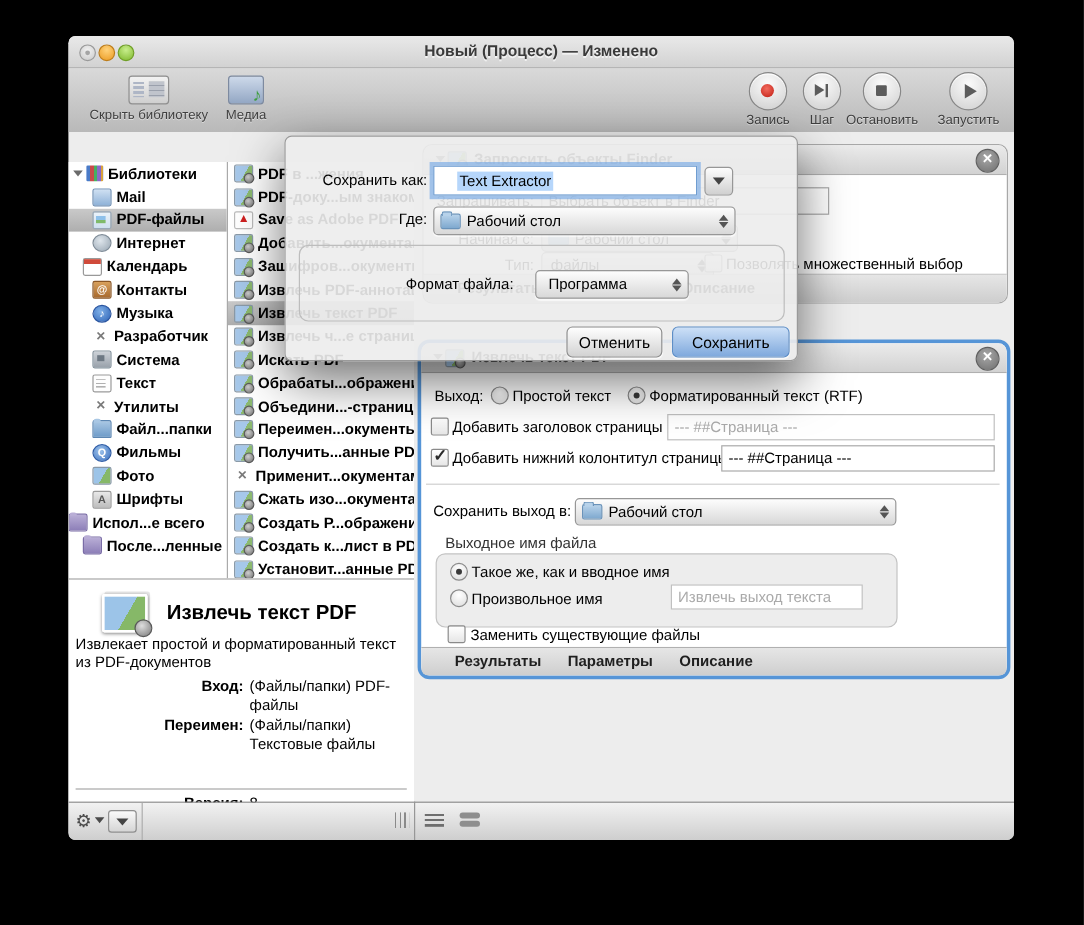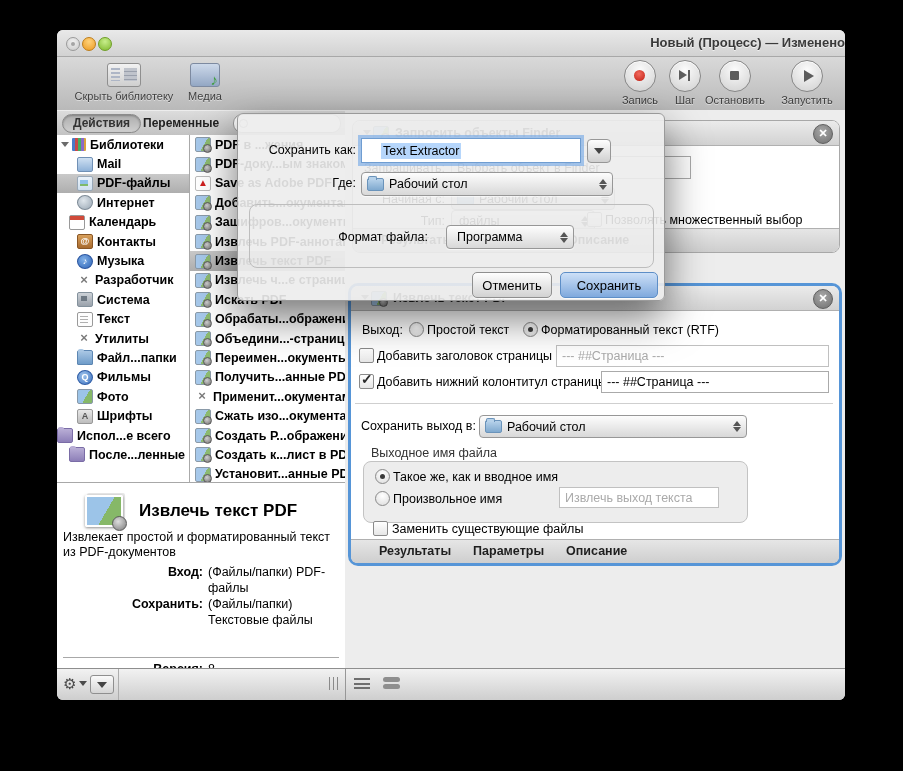--- a/index.html
+++ b/index.html
@@ -9,21 +9,21 @@
   
   #win{left:57px;top:30px;width:788px;height:670px;border-radius:6px;overflow:hidden;
     background:#ededed;box-shadow:0 22px 55px rgba(0,0,0,.85);}
   #titlebar{left:0;top:0;width:788px;height:26px;
     background:linear-gradient(#e9e9e9,#d2d2d2);border-bottom:1px solid #a8a8a8;}
   .tl{position:absolute;top:7px;width:12px;height:12px;border-radius:50%;}
   #tl-close{left:9px;background:radial-gradient(circle at 50% 35%,#f2f2f2,#c9c9c9);border:1px solid #9a9a9a;}
   #tl-close::after{content:"";position:absolute;left:4px;top:4px;width:4px;height:4px;border-radius:50%;background:#a5a5a5;}
   #tl-min{left:25px;background:radial-gradient(circle at 50% 30%,#ffd27a,#eb9b23);border:1px solid #bd7d1a;}
   #tl-zoom{left:41px;background:radial-gradient(circle at 50% 30%,#c8ee8c,#7fb82e);border:1px solid #6f9e26;}
-  #wintitle{left:0;top:5px;width:788px;text-align:right;font-size:13px;font-weight:bold;color:#3a3a3a;
+  #wintitle{left:0;top:5px;width:788px;text-align:center;font-size:13px;font-weight:bold;color:#3a3a3a;
     text-shadow:0 1px 0 rgba(255,255,255,.65);}
   #toolbar{left:0;top:27px;width:788px;height:53px;background:linear-gradient(#d9d9d9,#b9b9b9);}
   .tb-group{position:absolute;text-align:center;color:#3f3f3f;font-size:11px;}
   .tb-label{text-shadow:0 1px 0 rgba(255,255,255,.5);}
   .ic-library{width:32px;height:22px;margin:3px auto 3px;border:1px solid #8f8f8f;border-radius:3px;
     background:linear-gradient(#f2f2f2,#cfcfcf);position:relative;}
   .ic-library::before{content:"";position:absolute;left:3px;top:4px;width:9px;height:13px;background:
     repeating-linear-gradient(#aeb6c6 0 2px,transparent 2px 4px);}
   .ic-library::after{content:"";position:absolute;right:3px;top:4px;width:13px;height:13px;background:
     repeating-linear-gradient(#c0c4cc 0 3px,#9aa0ac 3px 4px);}
@@ -193,25 +193,20 @@
         <div class="tb-label">Остановить</div>
       </div>
       <div class="tb-group" style="left:718px;top:3px;width:64px;">
         <div class="round-btn">
             <span class="glyph-play"></span>
           </div>
         <div class="tb-label">Запустить</div>
       </div>
     </div>
 
-    <div id="tabsbar" class="abs">
-      <span id="tab-actions">Действия</span>
-      <span id="tab-variables">Переменные</span>
-      <span id="searchfield"><span></span></span>
-    </div>
 
     <div id="sidebar" class="abs">
         <div class="lrow">
           <span class="disc"></span>
           <span class="mi books"></span>
           <span class="lbl">Библиотеки</span>
         </div>
         <div class="lrow" style="padding-left: 20px;">
           <span class="mi mail"></span>
           <span class="lbl">Mail</span>
@@ -355,21 +350,21 @@
     <div id="descpane" class="abs">
       <div id="desc-icon"></div>
       <div id="desc-title">Извлечь текст PDF</div>
       <div id="desc-summary">Извлекает простой и форматированный текст из PDF-документов</div>
       <div id="desc-fields">
           <div class="dfrow">
             <div class="dflabel">Вход:</div>
             <div class="dfvalue">(Файлы/папки) PDF-файлы</div>
           </div>
           <div class="dfrow">
-            <div class="dflabel">Сохранить:</div>
+            <div class="dflabel">Переимен:</div>
             <div class="dfvalue">(Файлы/папки) Текстовые файлы</div>
           </div>
         </div>
       <div id="desc-divider"></div>
       <div id="desc-version">
         <span class="dflabel">Версия:</span>
         <span class="dfvalue">8</span>
       </div>
     </div>
 

